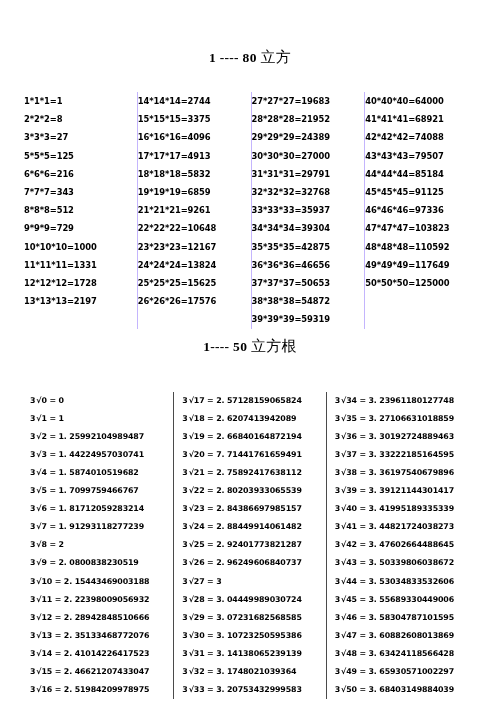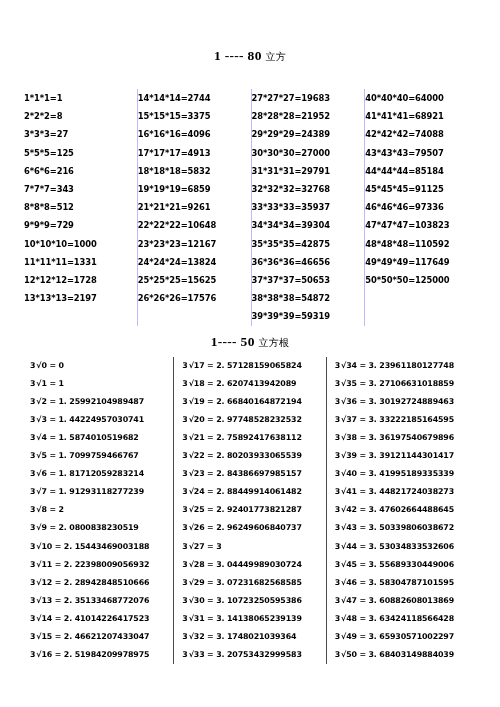--- a/index.html
+++ b/index.html
@@ -27,21 +27,21 @@
     font-weight: bold;
     font-size: 13.5px;
     letter-spacing: 0.3px;
     font-family: "Liberation Serif", "DejaVu Serif", serif;
   }
   #cube-title-wrap { padding-top: 48px; }
   #root-title-wrap { padding-top: 8px; }
   .section-title .cjk {
     font-family: Liberation Serif, serif;
     font-weight: normal;
-    font-size: 10px;
+    font-size: 15px;
     margin-top: 20px;
   }
 
   
   .cube-grid {
     display: flex;
     margin-top: 25px;
     width: 100%;
   }
   .cube-col {
@@ -67,20 +67,21 @@
   .root-grid {
     display: flex;
     margin-top: 7px;
     width: 100%;
   }
   .root-col {
     flex: 1 1 0;
     padding-left: 8px;
     box-sizing: border-box;
     border-left: 1px solid #4a4a4a;
+    margin-top: 29px;
   }
   .root-col.first {
     border-left: none;
     padding-left: 8px;
   }
   .root-cell {
     font-family: "DejaVu Sans", "Liberation Sans", sans-serif;
     font-weight: bold;
     font-size: 7.9px;
     line-height: 18.1px;
@@ -188,21 +189,21 @@
         <div class="root-cell"><span class="idx3">3</span><span class="rad">√</span><span>12</span> <span>=</span> <span class="num">2. 28942848510666</span></div>
         <div class="root-cell"><span class="idx3">3</span><span class="rad">√</span><span>13</span> <span>=</span> <span class="num">2. 35133468772076</span></div>
         <div class="root-cell"><span class="idx3">3</span><span class="rad">√</span><span>14</span> <span>=</span> <span class="num">2. 41014226417523</span></div>
         <div class="root-cell"><span class="idx3">3</span><span class="rad">√</span><span>15</span> <span>=</span> <span class="num">2. 46621207433047</span></div>
         <div class="root-cell"><span class="idx3">3</span><span class="rad">√</span><span>16</span> <span>=</span> <span class="num">2. 51984209978975</span></div>
       </div>
       <div class="root-col">
         <div class="root-cell"><span class="idx3">3</span><span class="rad">√</span><span>17</span> <span>=</span> <span class="num">2. 57128159065824</span></div>
         <div class="root-cell"><span class="idx3">3</span><span class="rad">√</span><span>18</span> <span>=</span> <span class="num">2. 6207413942089</span></div>
         <div class="root-cell"><span class="idx3">3</span><span class="rad">√</span><span>19</span> <span>=</span> <span class="num">2. 66840164872194</span></div>
-        <div class="root-cell"><span class="idx3">3</span><span class="rad">√</span><span>20</span> <span>=</span> <span class="num">2. 97748528232532</span></div>
+        <div class="root-cell"><span class="idx3">3</span><span class="rad">√</span><span>20</span> <span>=</span> <span class="num">7. 71441761659491</span></div>
         <div class="root-cell"><span class="idx3">3</span><span class="rad">√</span><span>21</span> <span>=</span> <span class="num">2. 75892417638112</span></div>
         <div class="root-cell"><span class="idx3">3</span><span class="rad">√</span><span>22</span> <span>=</span> <span class="num">2. 80203933065539</span></div>
         <div class="root-cell"><span class="idx3">3</span><span class="rad">√</span><span>23</span> <span>=</span> <span class="num">2. 84386697985157</span></div>
         <div class="root-cell"><span class="idx3">3</span><span class="rad">√</span><span>24</span> <span>=</span> <span class="num">2. 88449914061482</span></div>
         <div class="root-cell"><span class="idx3">3</span><span class="rad">√</span><span>25</span> <span>=</span> <span class="num">2. 92401773821287</span></div>
         <div class="root-cell"><span class="idx3">3</span><span class="rad">√</span><span>26</span> <span>=</span> <span class="num">2. 96249606840737</span></div>
         <div class="root-cell"><span class="idx3">3</span><span class="rad">√</span><span>27</span> <span>=</span> <span class="num">3</span></div>
         <div class="root-cell"><span class="idx3">3</span><span class="rad">√</span><span>28</span> <span>=</span> <span class="num">3. 04449989030724</span></div>
         <div class="root-cell"><span class="idx3">3</span><span class="rad">√</span><span>29</span> <span>=</span> <span class="num">3. 07231682568585</span></div>
         <div class="root-cell"><span class="idx3">3</span><span class="rad">√</span><span>30</span> <span>=</span> <span class="num">3. 10723250595386</span></div>

